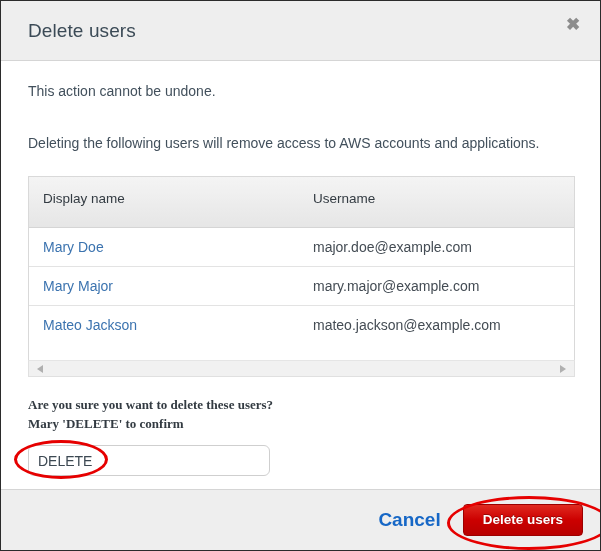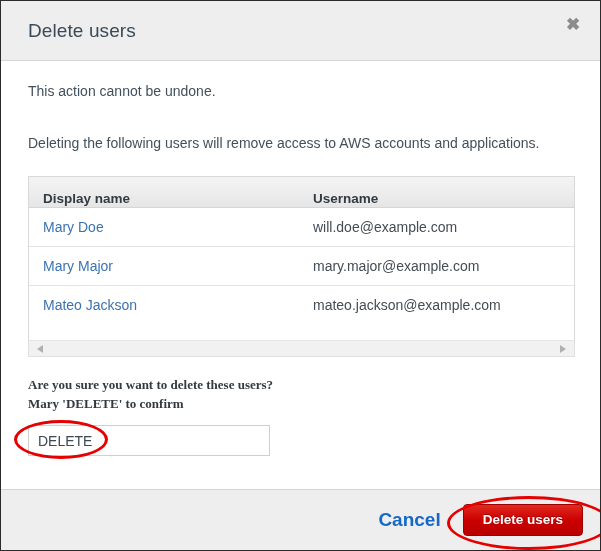--- a/index.html
+++ b/index.html
@@ -84,25 +84,25 @@
     border-bottom: none;
   }
   table.users-table {
     width: 100%;
     border-collapse: collapse;
     table-layout: fixed;
   }
   table.users-table th {
     text-align: left;
     font-size: 13.5px;
-    font-weight: bold;
+    font-weight: normal;
     color: #333b42;
     background: linear-gradient(to bottom, #f4f4f4 0%, #e6e6e6 100%);
     border-bottom: 1px solid #d5d5d5;
-    padding: 12px 0 0 14px;
+    padding: 12px 0 20px 14px;
     height: 18px;
   }
   table.users-table th.col-display { width: 256px; }
   table.users-table td {
     font-size: 14px;
     color: #444c54;
     padding: 11px 0 11px 14px;
     border-bottom: 1px solid #e3e3e3;
     height: 16px;
     overflow: hidden;
@@ -170,21 +170,21 @@
   .delete-input {
     box-sizing: border-box;
     width: 242px;
     height: 31px;
     padding: 4px 8px 4px 9px;
     font-family: "Liberation Sans", sans-serif;
     font-size: 14px;
     color: #3c4852;
     background: #ffffff;
     border: 1px solid #cfcfcf;
-    border-radius: 0;
+    border-radius: 6px;
     outline: none;
   }
 
   
   .annot-ellipse {
     position: absolute;
     border: 3px solid #e60000;
     border-radius: 50%;
     background: transparent;
     pointer-events: none;
@@ -265,21 +265,21 @@
       <table class="users-table">
         <thead>
           <tr>
             <th class="col-display">Display name</th>
             <th>Username</th>
           </tr>
         </thead>
         <tbody>
           <tr>
             <td><a class="user-link">Mary Doe</a></td>
-            <td>will.doe@example.com</td>
+            <td>major.doe@example.com</td>
           </tr>
           <tr>
             <td><a class="user-link">Mary Major</a></td>
             <td>mary.major@example.com</td>
           </tr>
           <tr>
             <td><a class="user-link">Mateo Jackson</a></td>
             <td>mateo.jackson@example.com</td>
           </tr>
         </tbody>

